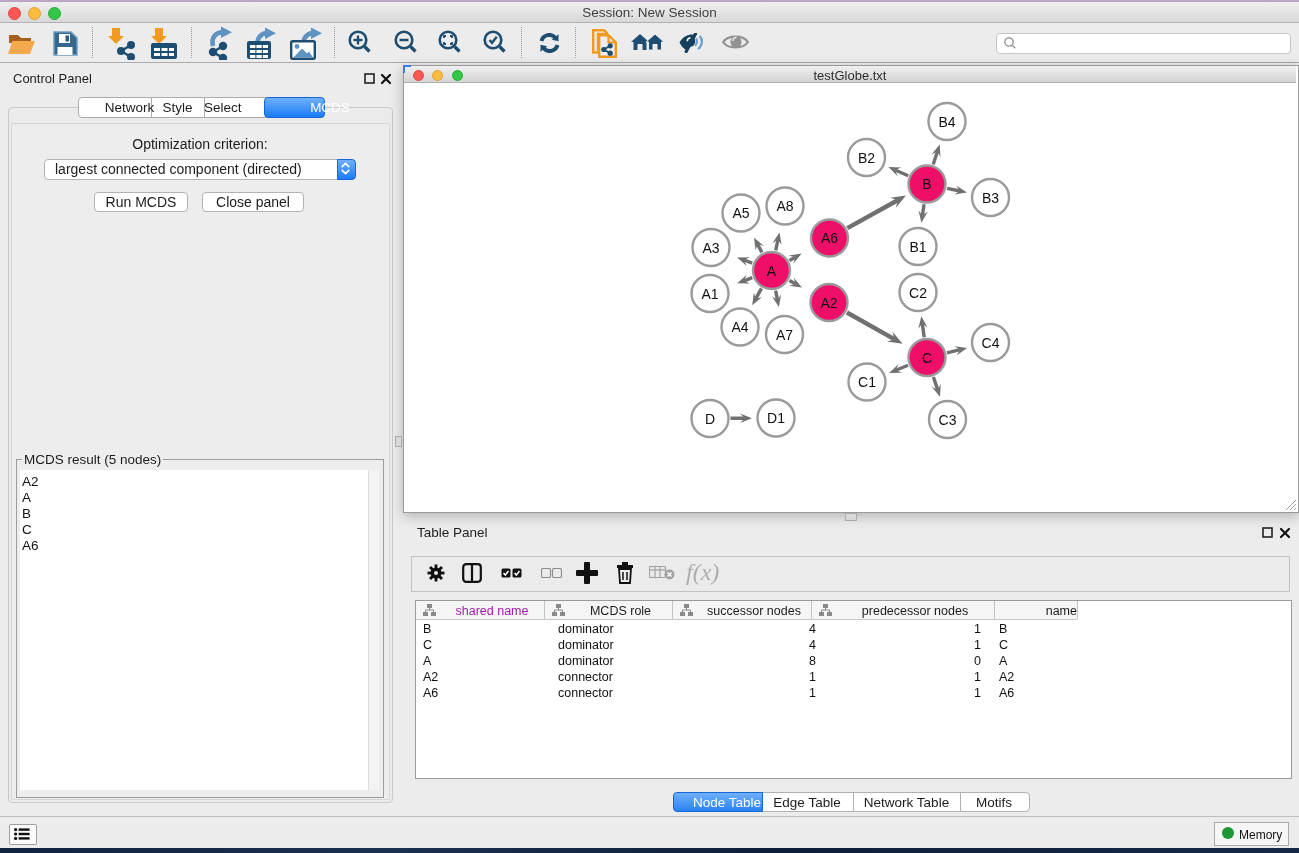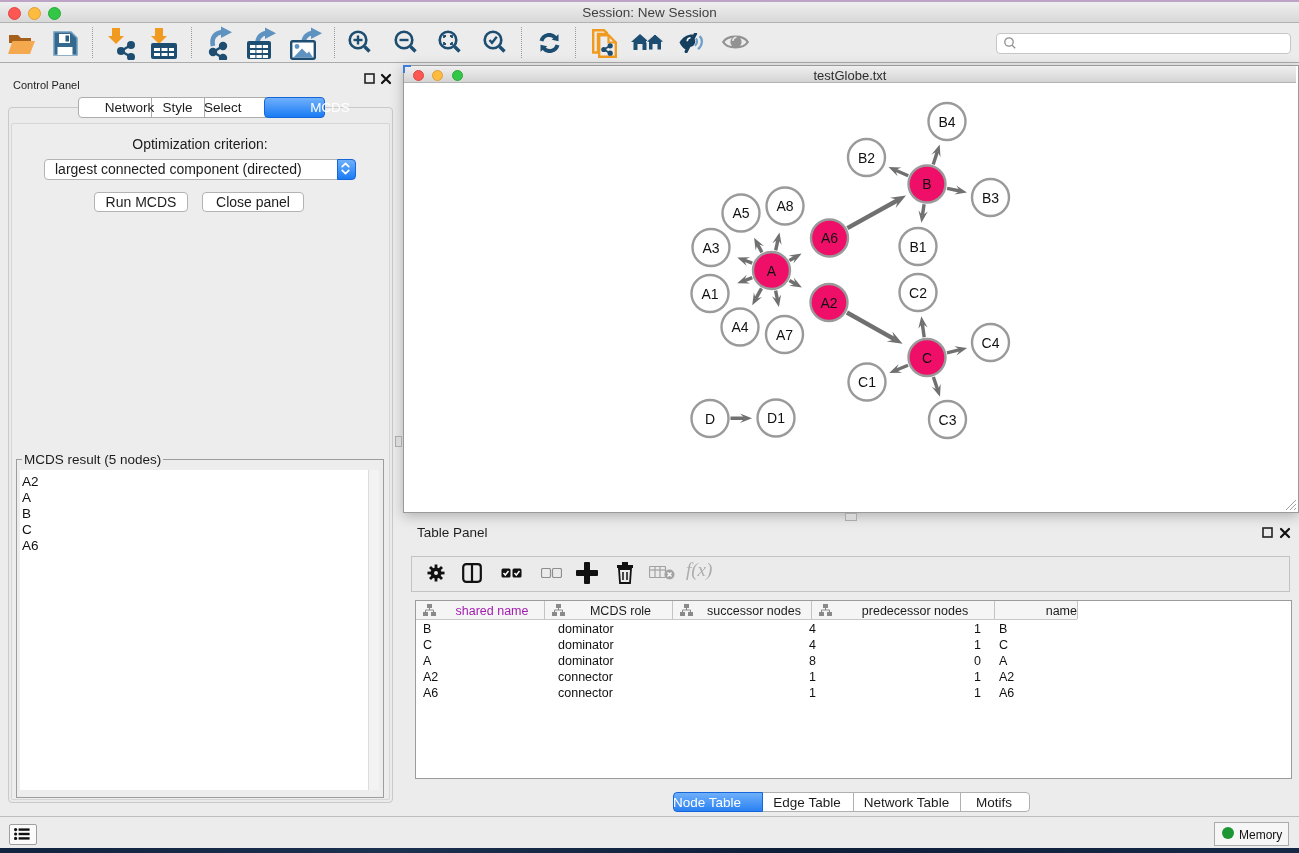--- a/index.html
+++ b/index.html
@@ -174,21 +174,21 @@
 <path d="M10.8 7.8 A4 4 0 0 1 14.5 4.2" fill="none" stroke="#e8e8e8" stroke-width="1.6"></path>
 </svg>
 
 <div class="abs" style="left:996px;top:33px;width:293px;height:19px;background:#fff;border:1px solid #c6c6c6;border-radius:4px;"></div>
 <svg class="ic" style="left:1003px;top:36px;" width="14" height="14" viewBox="0 0 14 14">
     <circle cx="6" cy="6" r="4.2" fill="none" stroke="#8e8e8e" stroke-width="1.3"></circle>
     <line x1="9.2" y1="9.2" x2="12.2" y2="12.2" stroke="#8e8e8e" stroke-width="1.3"></line>
   </svg>
 
 <div class="abs" style="left:0;top:63px;width:400px;height:753px;background:#ececec;"></div>
-<div class="abs" style="left:13px;top:71px;font-size:11px;color:#1e1e1e;margin-top:8px;">Control Panel</div>
+<div class="abs" style="left:13px;top:71px;font-size:13px;color:#1e1e1e;">Control Panel</div>
 <svg class="ic" style="left:364px;top:73px;" width="11" height="11" viewBox="0 0 11 11">
     <rect x="1" y="1" width="9" height="9" fill="none" stroke="#222" stroke-width="1.6"></rect>
   </svg>
 <svg class="ic" style="left:380px;top:73px;" width="12" height="12" viewBox="0 0 12 12">
     <path d="M2 2 L10 10 M10 2 L2 10" stroke="#111" stroke-width="2.2" stroke-linecap="round"></path>
   </svg>
 
 <div class="abs" style="left:8px;top:107px;width:383px;height:694px;background:#ebebeb;border:1px solid #c9c9c9;border-radius:4px;"></div>
 <div class="abs" style="left:11px;top:123px;width:377px;height:675px;background:#ededed;border:1px solid #d6d6d6;border-radius:2px;"></div>
 
@@ -369,21 +369,21 @@
 <line x1="11" y1="11" x2="11" y2="19" stroke="#111" stroke-width="1.5"></line>
 </svg>
 <svg class="ic" style="left:649px;top:566px;" width="26" height="14" viewBox="0 0 26 14">
 <rect x="0.5" y="0.5" width="16" height="11" rx="1" fill="none" stroke="#a2a2a2" stroke-width="1.2"></rect>
 <line x1="0.5" y1="4" x2="16.5" y2="4" stroke="#a2a2a2" stroke-width="1.2"></line>
 <line x1="6" y1="0.5" x2="6" y2="11.5" stroke="#a2a2a2" stroke-width="1.2"></line>
 <line x1="11" y1="0.5" x2="11" y2="11.5" stroke="#a2a2a2" stroke-width="1.2"></line>
 <circle cx="20.5" cy="8.5" r="5" fill="#a2a2a2"></circle>
 <path d="M18.5 6.5 L22.5 10.5 M22.5 6.5 L18.5 10.5" stroke="#fff" stroke-width="1.4"></path>
 </svg>
-<div class="abs" style="left:686px;top:559px;font-family:'Liberation Serif',serif;font-style:italic;font-size:19px;color:#adadad;">f(x)</div>
+<div class="abs" style="left:686px;top:559px;font-family:'Liberation Serif',serif;font-style:italic;font-size:24px;color:#adadad;">f(x)</div>
 
 <div class="abs" style="left:415px;top:600px;width:875px;height:177px;background:#fff;border:1px solid #9b9b9b;"></div>
 <div class="abs" style="left:416px;top:601px;width:661px;height:18px;background:#f5f5f5;border-bottom:1px solid #c8c8c8;"></div>
 <div class="abs" style="left:544px;top:601px;width:1px;height:18px;background:#c4c4c4;"></div>
 <div class="abs" style="left:672px;top:601px;width:1px;height:18px;background:#c4c4c4;"></div>
 <div class="abs" style="left:811px;top:601px;width:1px;height:18px;background:#c4c4c4;"></div>
 <div class="abs" style="left:994px;top:601px;width:1px;height:18px;background:#c4c4c4;"></div>
 <div class="abs" style="left:1077px;top:601px;width:1px;height:18px;background:#c4c4c4;"></div>
 <svg class="ic" style="left:423px;top:604px;" width="13" height="12" viewBox="0 0 13 12">
     <g fill="#8a8a8a">
@@ -425,21 +425,21 @@
 <div class="abs" style="left:423px;top:621px;font-size:12.5px;color:#111;line-height:16.1px;">B<br>C<br>A<br>A2<br>A6</div>
 <div class="abs" style="left:558px;top:621px;font-size:12.5px;color:#111;line-height:16.1px;">dominator<br>dominator<br>dominator<br>connector<br>connector</div>
 <div class="abs" style="left:740px;top:621px;width:76px;text-align:right;font-size:12.5px;color:#111;line-height:16.1px;">4<br>4<br>8<br>1<br>1</div>
 <div class="abs" style="left:905px;top:621px;width:76px;text-align:right;font-size:12.5px;color:#111;line-height:16.1px;">1<br>1<br>0<br>1<br>1</div>
 <div class="abs" style="left:999px;top:621px;font-size:12.5px;color:#111;line-height:16.1px;">B<br>C<br>A<br>A2<br>A6</div>
 
 <div class="abs" style="left:761px;top:792px;width:267px;height:18px;background:#fff;border:1px solid #b0b0b0;border-radius:0 4px 4px 0;"></div>
 <div class="abs" style="left:853px;top:792px;width:1px;height:20px;background:#b0b0b0;"></div>
 <div class="abs" style="left:960px;top:792px;width:1px;height:20px;background:#b0b0b0;"></div>
 <div class="abs" style="left:673px;top:792px;width:88px;height:18px;background:linear-gradient(#6fb0fb,#2a81f2);border:1px solid #1766d9;border-radius:4px 0 0 4px;"></div>
-<div class="abs" style="left:673px;top:795px;width:88px;height:15px;text-align:left;font-size:13.5px;color:#fff;">Node Table</div>
+<div class="abs" style="left:673px;top:795px;width:88px;height:15px;text-align:right;font-size:13.5px;color:#fff;">Node Table</div>
 <div class="abs" style="left:761px;top:795px;width:92px;height:15px;text-align:center;font-size:13.5px;color:#1c1c1c;">Edge Table</div>
 <div class="abs" style="left:853px;top:795px;width:107px;height:15px;text-align:center;font-size:13.5px;color:#1c1c1c;">Network Table</div>
 <div class="abs" style="left:960px;top:795px;width:68px;height:15px;text-align:center;font-size:13.5px;color:#1c1c1c;">Motifs</div>
 
 <div class="abs" style="left:0;top:816px;width:1299px;height:32px;background:#ececec;border-top:1px solid #bdbdbd;"></div>
 <div class="abs" style="left:9px;top:824px;width:26px;height:19px;background:#fbfbfb;border:1px solid #9f9f9f;border-radius:2px;"></div>
 <svg class="ic" style="left:14px;top:828px;" width="16" height="12" viewBox="0 0 16 12">
     <circle cx="1.6" cy="1.6" r="1.6" fill="#111"></circle>
     <circle cx="1.6" cy="6" r="1.6" fill="#111"></circle>
     <circle cx="1.6" cy="10.4" r="1.6" fill="#111"></circle>

